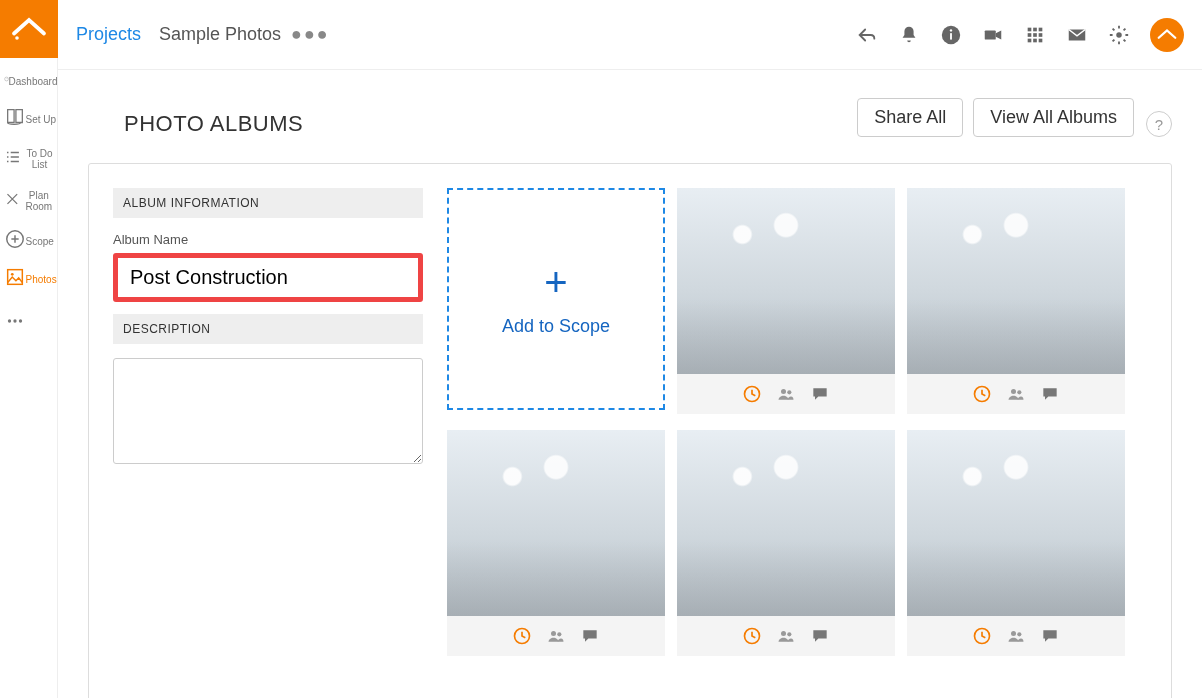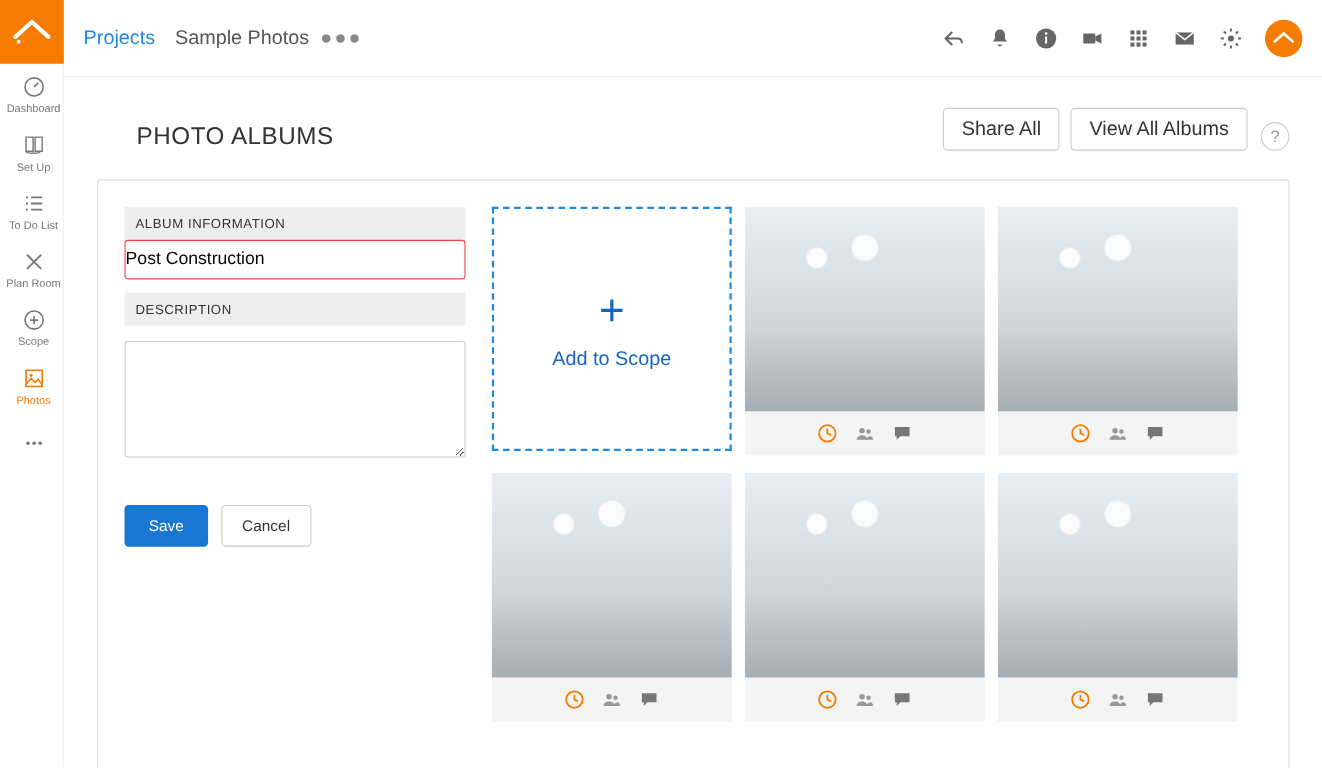--- a/index.html
+++ b/index.html
@@ -29,21 +29,21 @@
   background: #f57c00;
   display: flex;
   align-items: center;
   justify-content: center;
 }
 .logo-square svg { width: 36px; height: 36px; }
 .nav-item {
   width: 58px;
   padding: 10px 0 6px 4px;
   display: flex;
-  flex-direction: column;
+  flex-direction: row;
   align-items: center;
   cursor: pointer;
   color: #777;
 }
 .nav-item.active { color: #f57c00; }
 .nav-item svg { width: 22px; height: 22px; }
 .nav-label { font-size: 10px; margin-top: 4px; text-align: center; }
 .nav-more { margin-top: 6px; color: #777; cursor: pointer; }
 
 
@@ -96,22 +96,22 @@
 }
 
 
 .form-col { width: 310px; }
 .section-header {
   background: #eee; padding: 8px 10px; font-size: 12px;
   color: #333; letter-spacing: 0.5px;
 }
 .field-label { font-size: 13px; color: #555; margin-top: 14px; margin-bottom: 6px; }
 .text-input {
-  width: 100%; padding: 8px 0; font-size: 16px;
-  border: 1px solid #ef4444; border-radius: 3px;
+  width: 100%; padding: 8px 12px; font-size: 20px;
+  border: 5px solid #ef4444; border-radius: 3px;
 }
 .textarea {
   width: 100%; height: 106px; padding: 8px 10px; font-size: 14px;
   border: 1px solid #ccc; border-radius: 3px; resize: both;
   margin-top: 14px;
 }
 .form-buttons { margin-top: 40px; display: flex; gap: 12px; }
 .btn-primary {
   background: #1976d2; color: #fff; border: none; border-radius: 4px;
   padding: 10px 22px; font-size: 14px; cursor: pointer;
@@ -296,28 +296,25 @@
         <div class="content-header-spacer"></div>
         <button class="btn-outline">Share All</button>
         <button class="btn-outline">View All Albums</button>
         <div class="help-circle">?</div>
       </div>
 
       <div class="panel">
 
         <div class="form-col">
           <div class="section-header">ALBUM INFORMATION</div>
+          <div class="field-label">Album Name</div>
           <input class="text-input" type="text" value="Post Construction" style="">
           <div class="sp-desc"></div>
           <div class="section-header">DESCRIPTION</div>
           <textarea class="textarea" style=""></textarea>
-          <div class="form-buttons">
-            <button class="btn-primary">Save</button>
-            <button class="btn-secondary">Cancel</button>
-          </div>
         </div>
 
         <div class="grid-col">
           <div class="photo-grid">
             <div class="add-tile">
               <div class="plus">+</div>
               <div class="add-label">Add to Scope</div>
             </div>
 
             <div class="photo-card">

